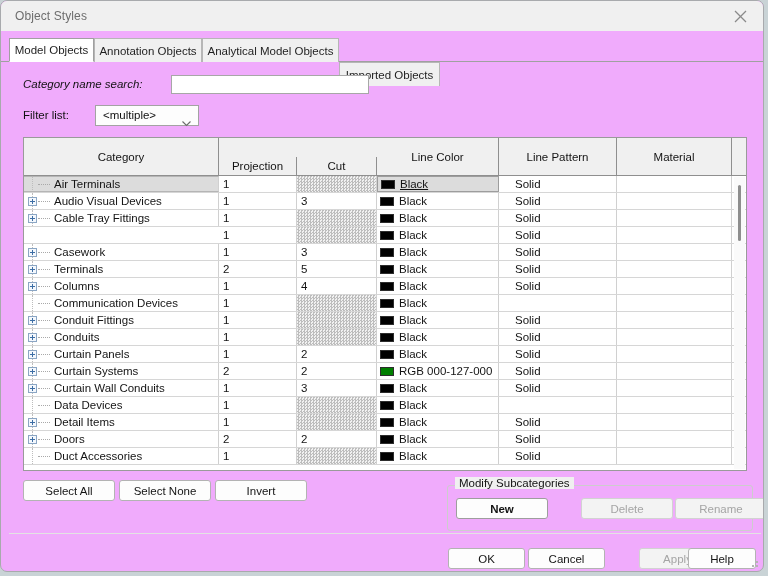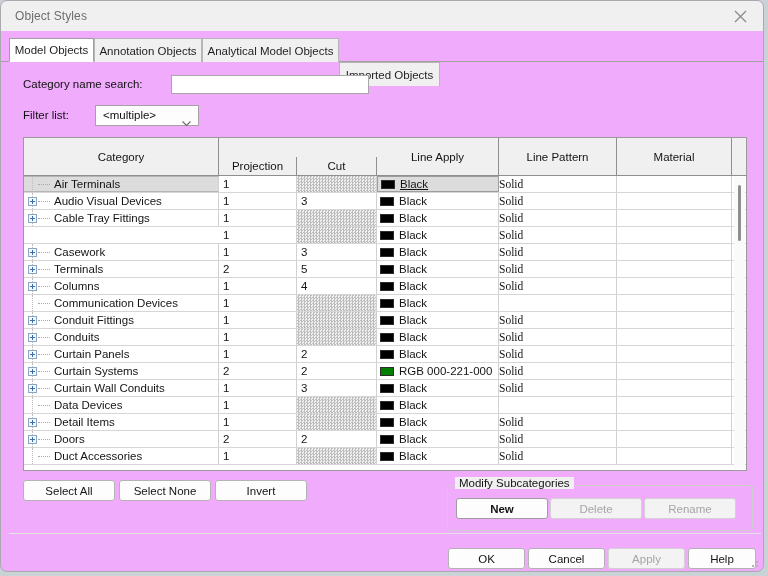--- a/index.html
+++ b/index.html
@@ -209,21 +209,21 @@
     display: flex;
     align-items: center;
     white-space: nowrap;
     overflow: hidden;
     border-right: 1px solid #d0d0d0;
   }
   .cell.cat { left: 0; width: 195px; padding-left: 0; }
   .cell.proj { left: 195px; width: 78px; padding-left: 4px; }
   .cell.cut  { left: 273px; width: 80px; padding-left: 4px; }
   .cell.color{ left: 353px; width: 122px; padding-left: 3px; }
-  .cell.patt { left: 475px; width: 118px; padding-left: 0; font-family: Liberation Serif, serif; }
+  .cell.patt { left: 475px; width: 118px; padding-left: 16px; }
   .cell.mat  { left: 593px; width: 115px; padding-left: 4px; border-right: 1px solid #d0d0d0;}
   .cell.tail { left: 708px; width: 14px; border-right: none; }
 
   .cut.hatch {
     background-image:
       repeating-conic-gradient(#bdbdbd 0% 25%, #f1f1f1 0% 50%);
     background-size: 3px 3px;
   }
   .cat-label { padding-left: 2px; }
   .tree {
@@ -324,20 +324,21 @@
     display: flex;
     align-items: center;
     justify-content: center;
     white-space: nowrap;
     cursor: default;
   }
   .btn.disabled {
     color: #a5a5a5;
     background: #f3f3f3;
     border-color: #d2d2d2;
+    margin-left: 31px;
   }
   .btn.strong { border-color: #9e9e9e; }
 
   
   #modgroup {
     position: absolute;
     left: 446px;
     top: 484px;
     width: 306px;
     height: 46px;
@@ -392,40 +393,40 @@
     </div>
 
     <div id="tabstrip">
       <div id="tab-underline"></div>
       <div class="tab active" style="left:8px;  width:85px;">Model Objects</div>
       <div class="tab inactive" style="left:93px; width:108px;">Annotation Objects</div>
       <div class="tab inactive" style="left:201px;width:137px;">Analytical Model Objects</div>
       <div class="tab inactive" style="left:338px;width:101px;margin-top:24px;">Imported Objects</div>
     </div>
 
-    <div class="form-label" style="left:22px; top:77px;">Category name search:</div>
+    <div class="form-label" style="left:22px; top:77px;font-style:italic;">Category name search:</div>
     <input id="search-input" type="text" value="" placeholder="" style="">
 
     <div class="form-label" style="left:22px; top:108px;">Filter list:</div>
     <div id="filter-select">
       <span id="filter-value">&lt;multiple&gt;</span>
       <span id="filter-arrow">
         <svg width="9" height="6" viewBox="0 0 9 6" aria-hidden="true">
           <polyline points="0.5,0.5 4.5,4.5 8.5,0.5" fill="none" stroke="#6c6c6c" stroke-width="1.1"></polyline>
         </svg>
       </span>
     </div>
 
     <div id="grid-frame">
 
       <div id="grid-head">
         <div class="hcell" style="left:0;   top:0;  width:195px; height:37px;">Category</div>
         <div class="hcell" style="left:195px;top:19px;width:78px; height:18px;">Projection</div>
         <div class="hcell" style="left:273px;top:19px;width:80px; height:18px;">Cut</div>
-        <div class="hcell" style="left:353px;top:0;  width:122px; height:37px;">Line Apply</div>
+        <div class="hcell" style="left:353px;top:0;  width:122px; height:37px;">Line Color</div>
         <div class="hcell" style="left:475px;top:0;  width:118px; height:37px;">Line Pattern</div>
         <div class="hcell" style="left:593px;top:0;  width:115px; height:37px;">Material</div>
         <div class="hcell nb" style="left:708px;top:0;width:14px; height:37px;"></div>
       </div>
 
       <div id="grid-body">
           <div class="row selected">
             <div class="cell cat">
               <span class="tree">
                 <span class="vline"></span>
@@ -630,21 +631,21 @@
                 <span class="vline"></span>
                 <span class="dashline"></span>
                 <span class="plusbox"></span>
               </span>
               <span class="cat-label">Curtain Systems</span>
             </div>
             <div class="cell proj">2</div>
             <div class="cell cut">2</div>
             <div class="cell color">
               <span class="swatch" style="background: rgb(0, 127, 0);"></span>
-              <span class="ctext">RGB 000-221-000</span>
+              <span class="ctext">RGB 000-127-000</span>
             </div>
             <div class="cell patt">Solid</div>
             <div class="cell mat"></div>
             <div class="cell tail"></div>
           </div>
           <div class="row">
             <div class="cell cat">
               <span class="tree">
                 <span class="vline"></span>
                 <span class="dashline"></span>

